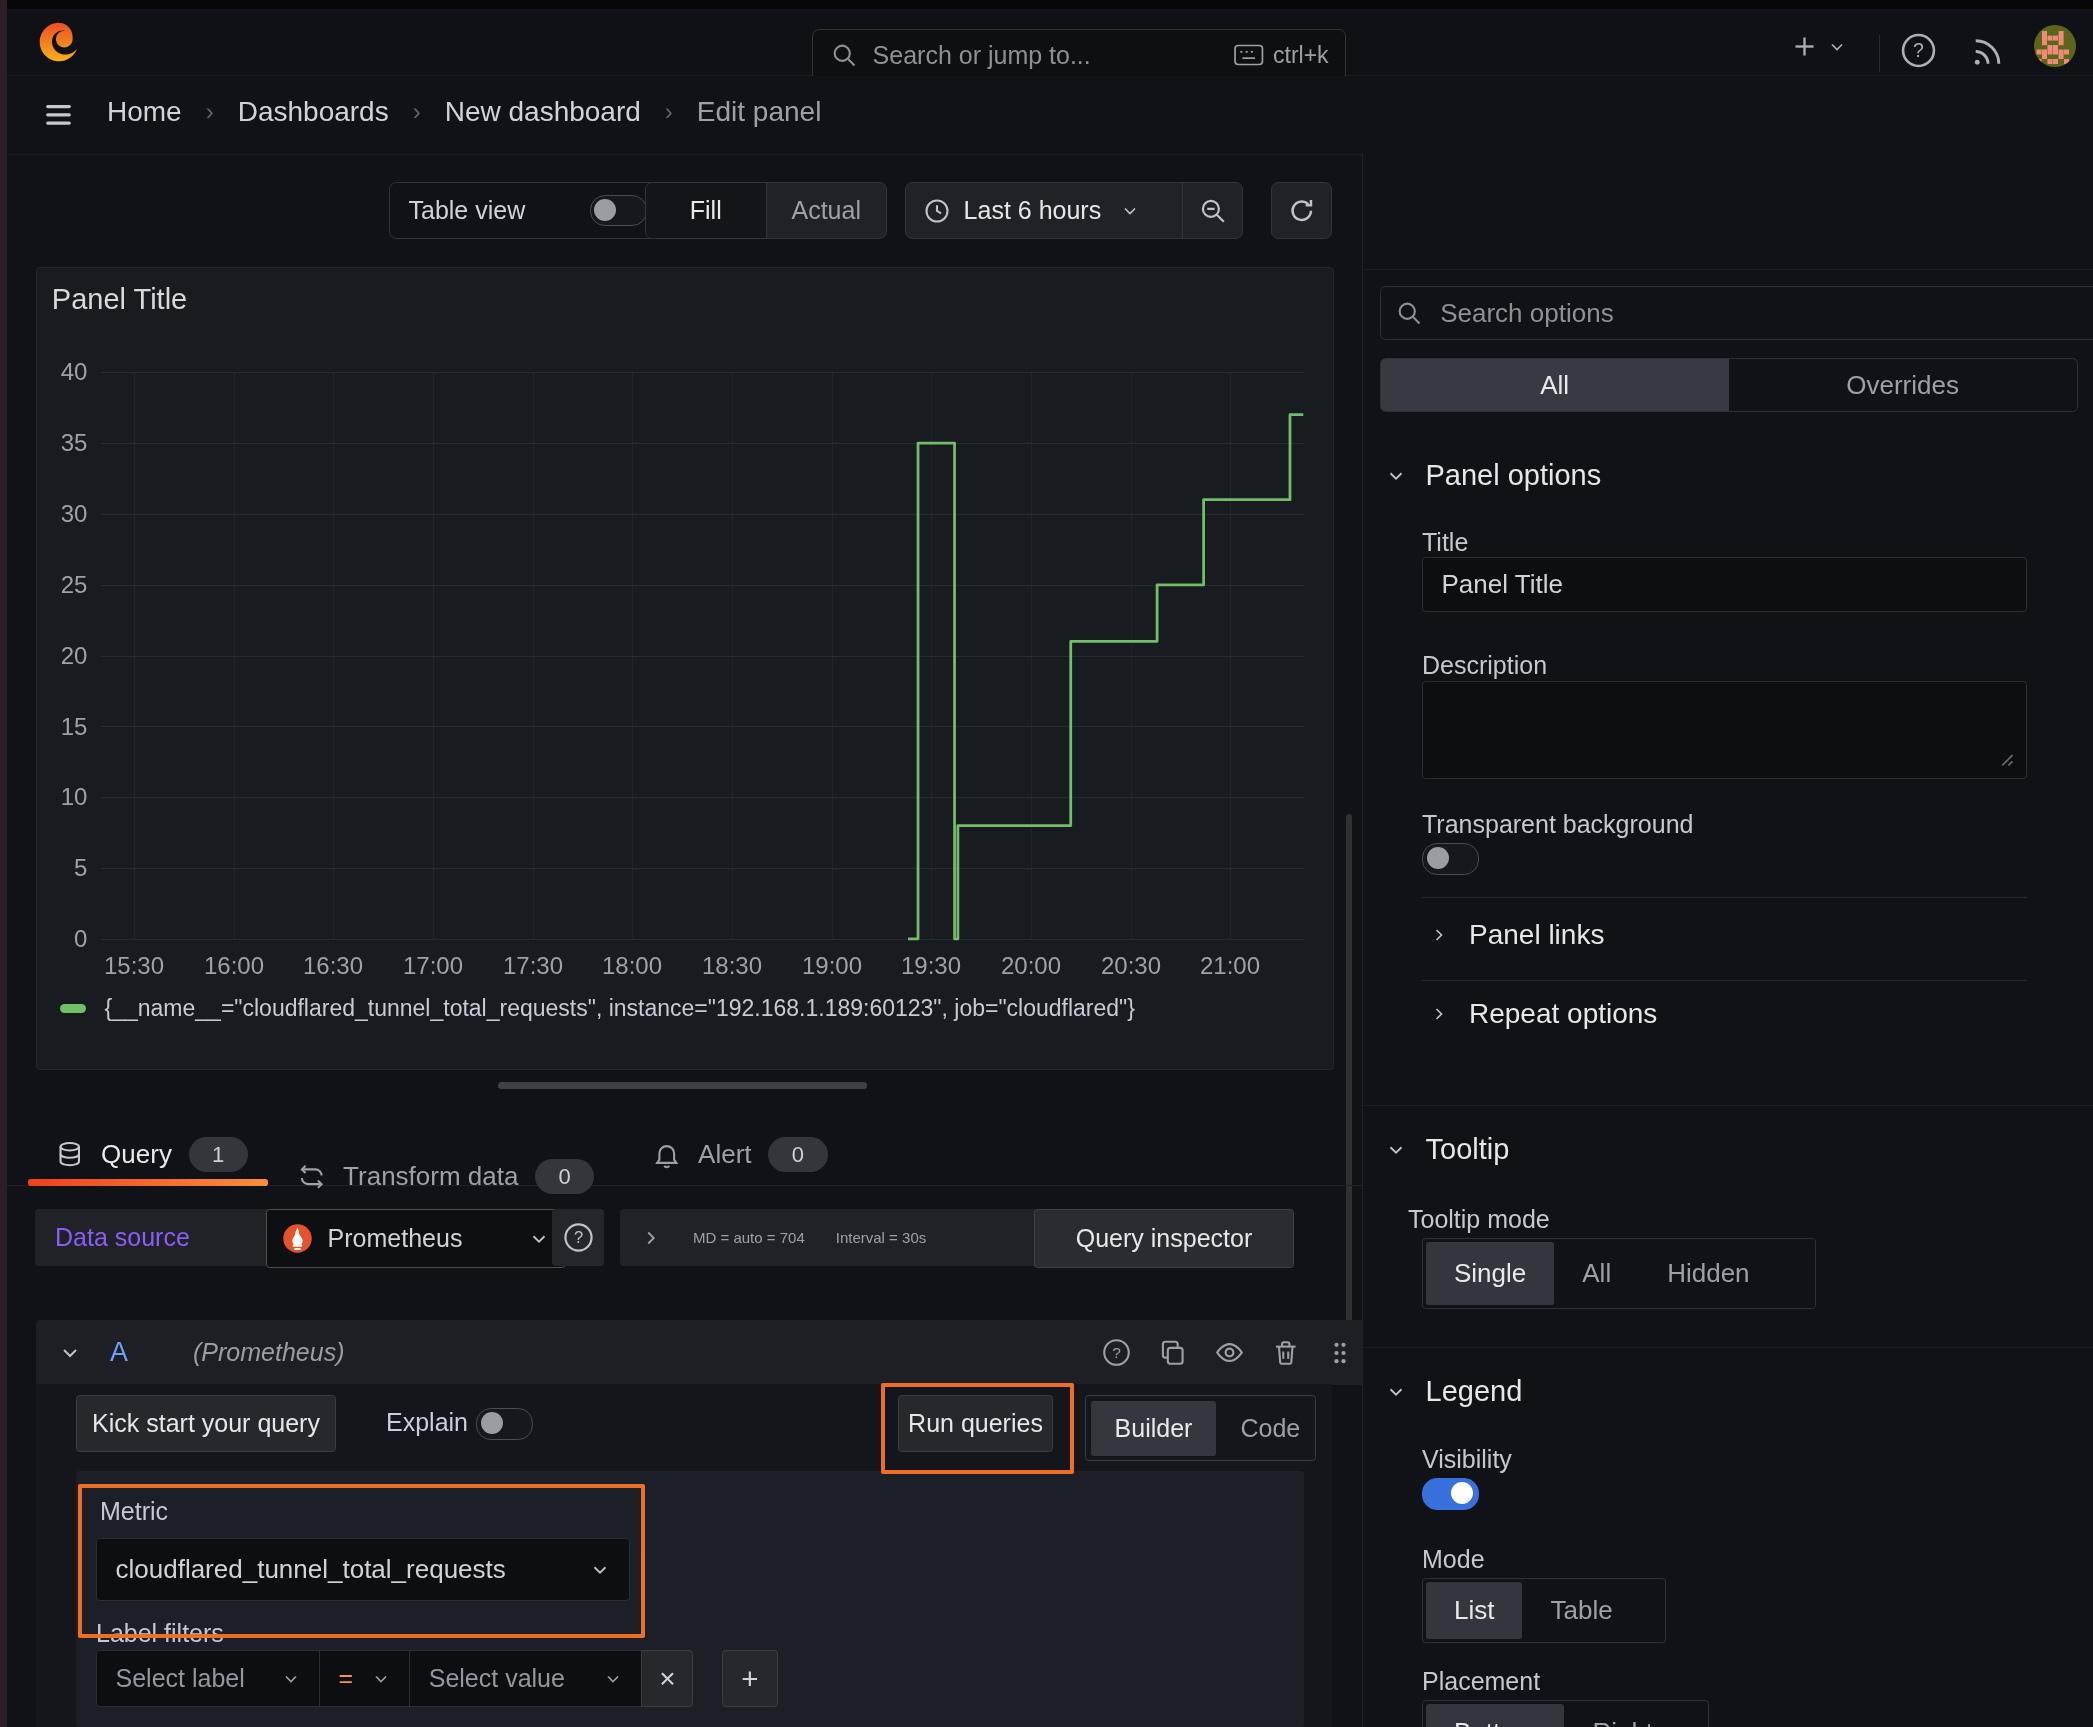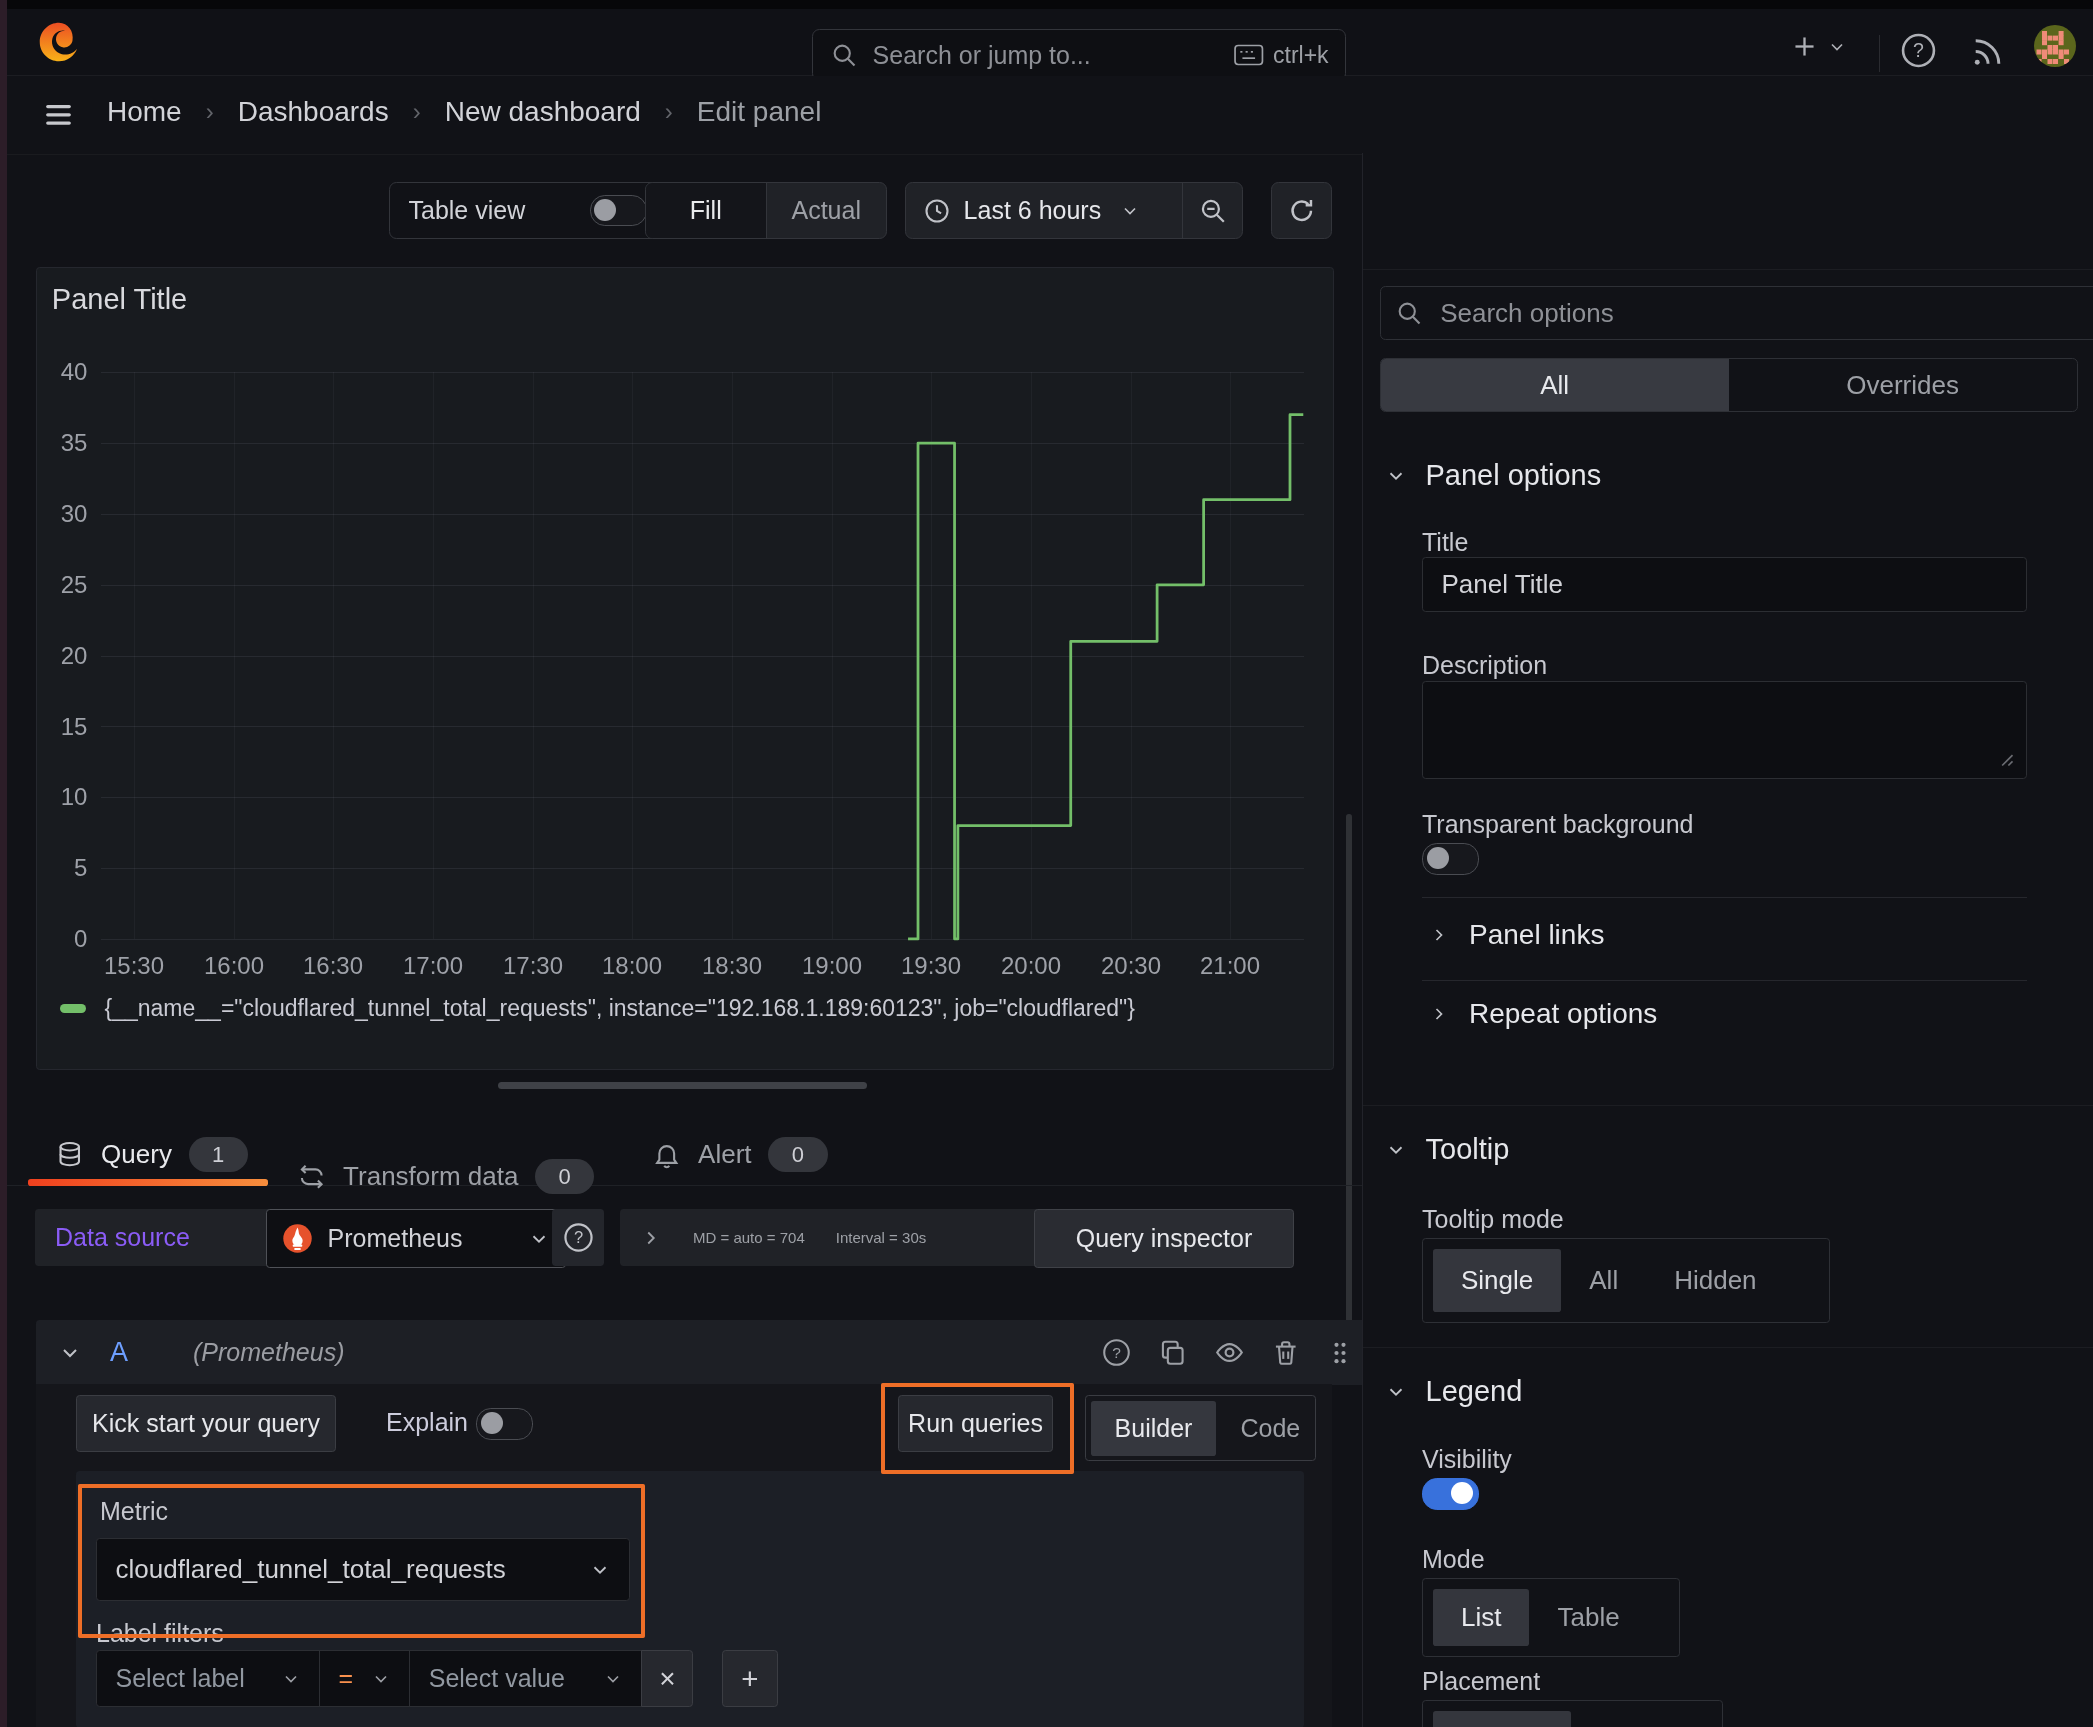--- a/index.html
+++ b/index.html
@@ -138,22 +138,22 @@
            border-radius:3.7px;resize:none;outline:none;box-sizing:border-box;}
   #desc-grip{right:74px;top:598px;color:#6a6c72;}
   #po-transp-label{left:59px;top:657px;}
   #po-transp-toggle{left:59px;top:690px;}
   .hairline{left:59px;width:605px;height:0.9px;background:#26272d;}
   .collapsehead{display:flex;align-items:center;gap:20px;font-size:28px;font-weight:500;color:#e6e7eb;}
   #links-head{left:66px;top:766px;}
   #repeat-head{left:66px;top:845px;}
   #sb-div1{left:0;top:952px;width:731px;height:0.9px;background:#1c1d22;}
   #tt-head{left:22px;top:980px;}
-  #tt-mode-label{left:59px;top:1052px;text-align:center;}
-  .radiogroup{border:0.9px solid #2e3036;border-radius:3.7px;display:flex;padding:10px;}
+  #tt-mode-label{left:45px;top:1052px;text-align:center;}
+  .radiogroup{border:0.9px solid #2e3036;border-radius:3.7px;display:flex;padding:3px;}
   .rseg{display:flex;align-items:center;justify-content:center;font-size:26px;color:#9da0a6;
         padding:0 28px;border-radius:2.8px;height:100%;box-sizing:border-box;}
   .rseg.sel{background:#34363d;color:#e8e9ed;}
   #tt-group{left:59px;top:1085px;width:386px;height:63px;}
   #sb-div2{left:0;top:1194px;width:731px;height:0.9px;background:#1c1d22;}
   #lg-head{left:22px;top:1222px;}
   #lg-vis-label{left:59px;top:1292px;}
   #lg-vis-toggle{left:59px;top:1325px;}
   #lg-mode-label{left:59px;top:1392px;}
   #lg-mode-group{left:59px;top:1425px;width:236px;height:57px;}

